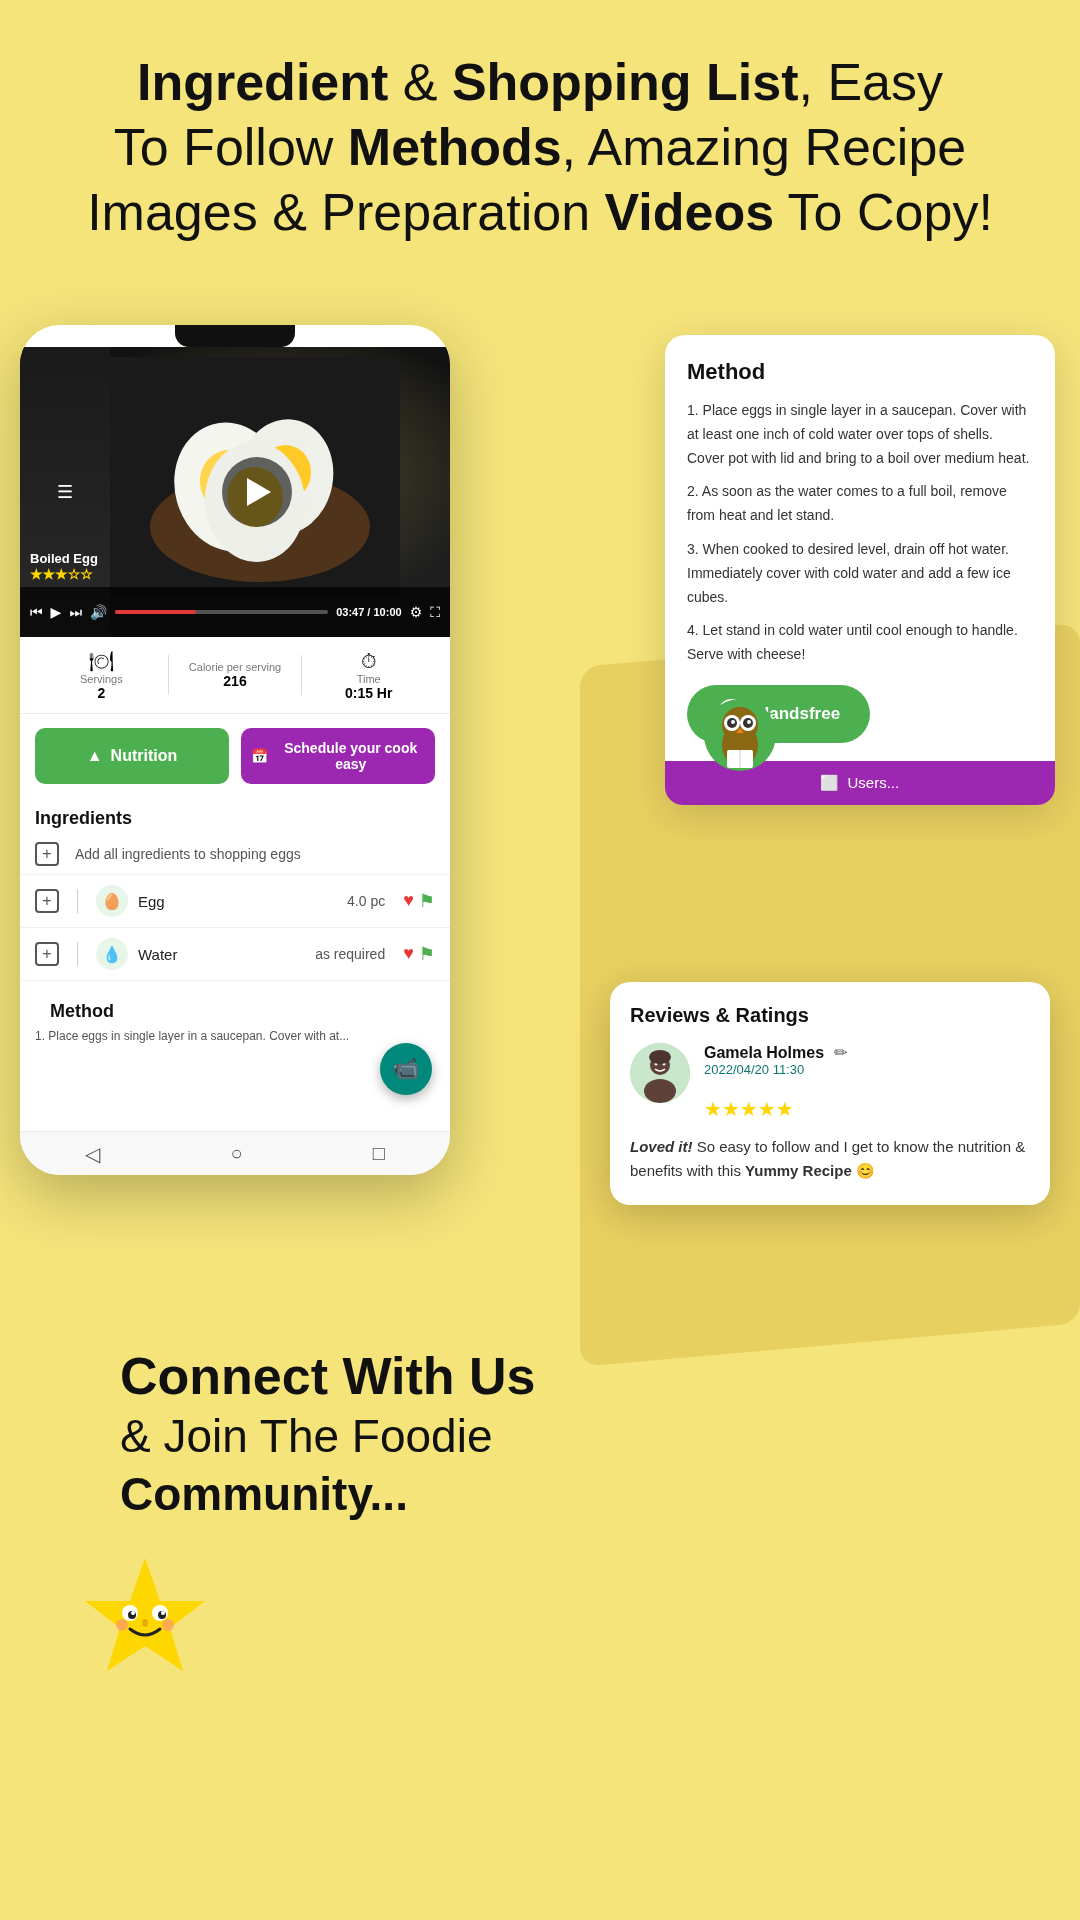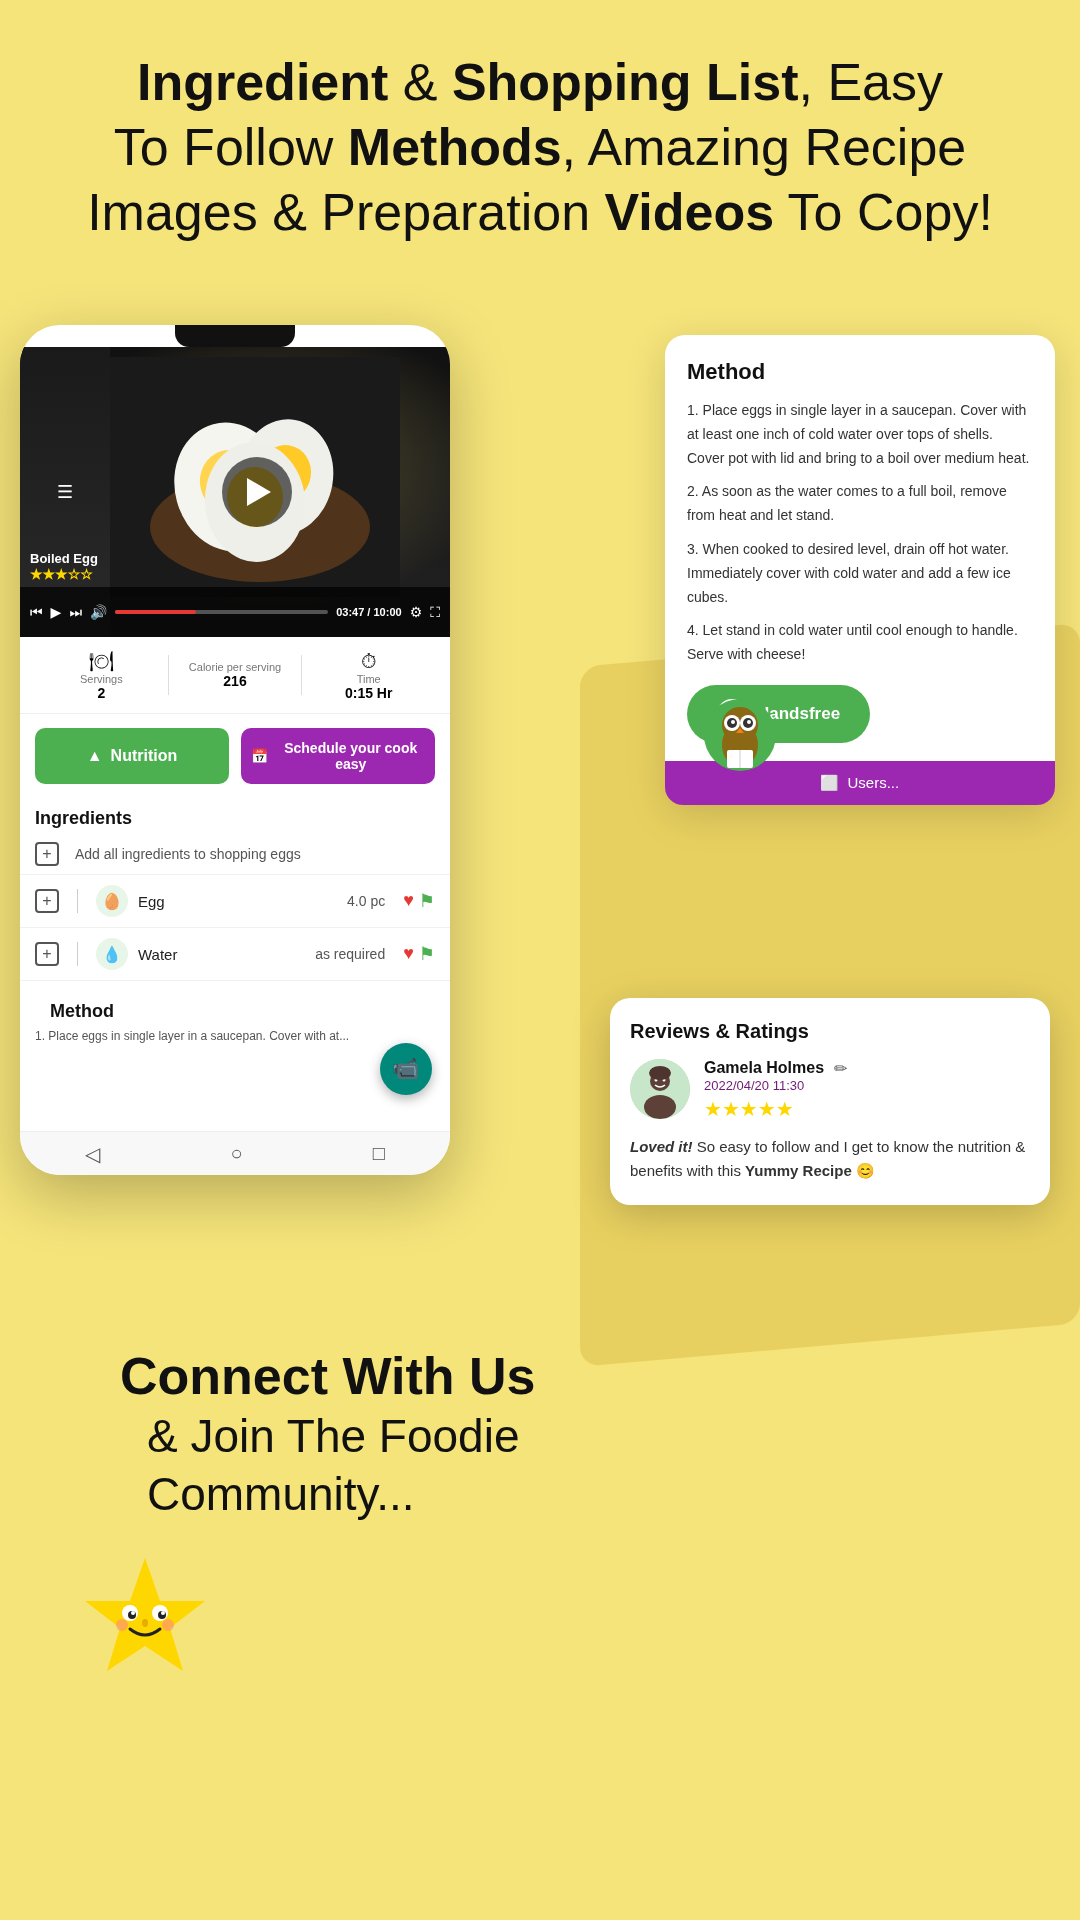--- a/index.html
+++ b/index.html
@@ -426,22 +426,22 @@
       overflow: hidden;
     }
     .reviewer-info { flex: 1; }
     .reviewer-name {
       font-size: 16px;
       font-weight: bold;
       color: #111;
     }
     .reviewer-date {
       font-size: 13px;
-      color: #701a75;
-      margin-bottom: 4px;
+      color: #0f766e;
+      margin-bottom: 20px;
     }
     .review-stars { color: #FFD700; font-size: 20px; }
     .edit-icon { color: #555; font-size: 16px; }
 
     .review-text {
       margin-top: 14px;
       font-size: 15px;
       line-height: 1.6;
       color: #333;
     }
@@ -464,21 +464,21 @@
     }
 
     
     .bottom-text {
       padding: 40px 60px 20px;
       font-size: 48px;
       font-weight: 900;
       color: #111;
       line-height: 1.2;
     }
-    .bottom-text .normal { font-weight: 400; font-size: 44px; margin-left: 27px; }
+    .bottom-text .normal { font-weight: 400; font-size: 44px; }
 
     
     .diagonal-bg {
       position: absolute;
       right: 0;
       top: 350px;
       width: 500px;
       height: 700px;
       background: #e8d060;
       transform: skewY(-5deg);
@@ -704,21 +704,21 @@
 
           <circle cx="26" cy="21" r="1.5" fill="#fff"></circle>
           <circle cx="34" cy="21" r="1.5" fill="#fff"></circle>
 
           <path d="M25,26 Q30,30 35,26" stroke="#fff" stroke-width="1.5" fill="none"></path>
 
           <ellipse cx="30" cy="14" rx="11" ry="7" fill="#4e342e"></ellipse>
         </svg>
       </div>
       <div class="reviewer-info">
-        <div style="display:flex;align-items:flex-start;gap:10px;">
+        <div style="display:flex;align-items:center;gap:10px;">
           <span class="reviewer-name">Gamela Holmes</span>
           <span class="edit-icon">✏</span>
         </div>
         <div class="reviewer-date">2022/04/20 11:30</div>
         <div class="review-stars">★★★★★</div>
       </div>
     </div>
     <div class="review-text">
       <span style="font-style:italic;font-weight:bold;">Loved it!</span>
       <span> So easy to follow and I get to know the nutrition &amp; benefits with this </span>
@@ -726,21 +726,21 @@
       <span>😊</span>
     </div>
   </div>
 
 </div>
 
 <div style="display:flex;align-items:center;padding:30px 60px 0;">
   <div class="bottom-text">
     <div><span class="bold" style="font-size:52px;">Connect With Us</span></div>
     <div><span class="normal" style="font-size:46px;font-weight:400;">&amp; Join The Foodie</span></div>
-    <div><span class="normal" style="font-size:46px;font-weight:400;">Community...</span></div>
+    <div><span class="normal" style="font-size:46px;font-weight:700;">Community...</span></div>
   </div>
 </div>
 
 <div style="margin:10px 80px 40px;">
   <svg width="130" height="130" viewBox="0 0 130 130">
 
     <polygon points="65,5 80,48 125,48 90,75 103,118 65,93 27,118 40,75 5,48 50,48" fill="#FFD700"></polygon>
 
     <circle cx="50" cy="60" r="8" fill="#fff"></circle>
     <circle cx="80" cy="60" r="8" fill="#fff"></circle>

